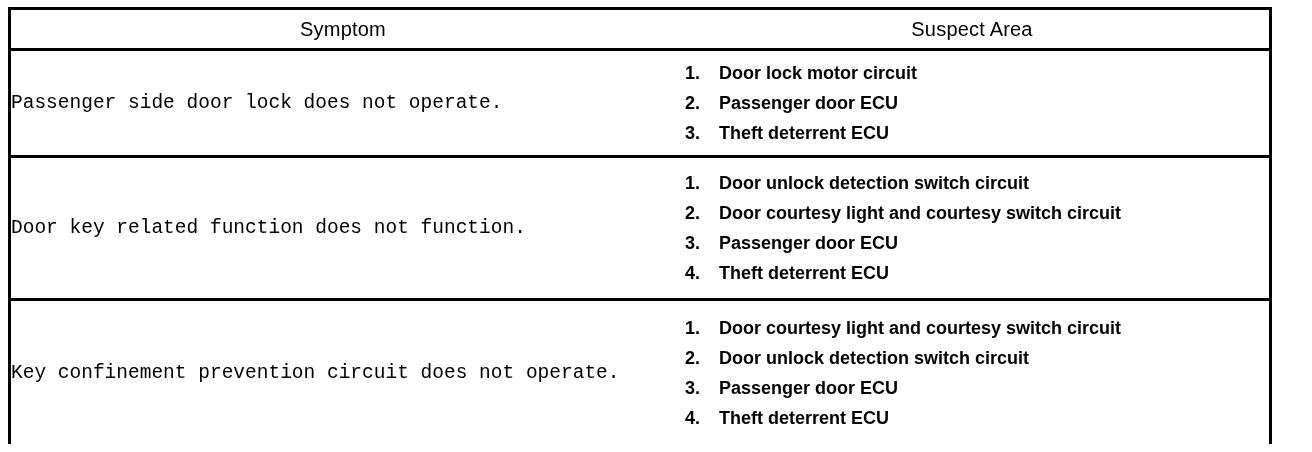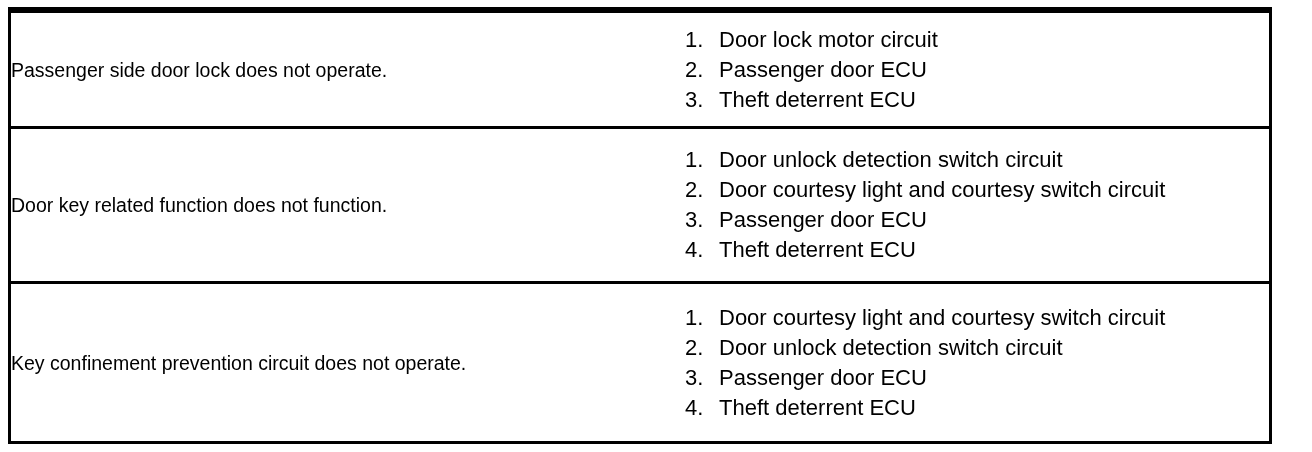--- a/index.html
+++ b/index.html
@@ -72,35 +72,36 @@
     white-space: nowrap;
   }
 
   
   .symptom-text {
     font-size: 19.5px;
     font-weight: 400;
     line-height: 24px;
     padding-left: 18px;
     padding-right: 10px;
+    font-family: Liberation Mono, monospace;
   }
 
   .suspect-cell {
     padding: 0;
   }
 
   ol.suspect-list {
     margin: 0;
     padding: 0;
     list-style: none;
   }
   ol.suspect-list li {
     display: block;
-    font-size: 22px;
-    font-weight: 400;
+    font-size: 18px;
+    font-weight: 700;
     line-height: 30px;
     height: 30px;
     white-space: nowrap;
     padding-left: 10px;
   }
   ol.suspect-list li .num {
     display: inline-block;
     width: 34px;
     text-align: left;
   }
@@ -123,20 +124,24 @@
 <div id="page">
 
   <div class="diag-table">
     <table class="tbl">
       <colgroup>
         <col class="c-symptom">
         <col class="c-suspect">
       </colgroup>
       <tbody>
 
+        <tr class="hdr-row">
+          <td class="hdr-cell cell-symptom">Symptom</td>
+          <td class="hdr-cell">Suspect Area</td>
+        </tr>
 
         <tr class="r1 row-sep">
           <td class="symptom-text cell-symptom">Passenger side door lock does not operate.</td>
           <td class="suspect-cell">
             <ol class="suspect-list pad-top-1">
               <li>
                 <span class="num">1.</span><span class="txt">Door lock motor circuit</span>
               </li>
               <li>
                 <span class="num">2.</span><span class="txt">Passenger door ECU</span>

